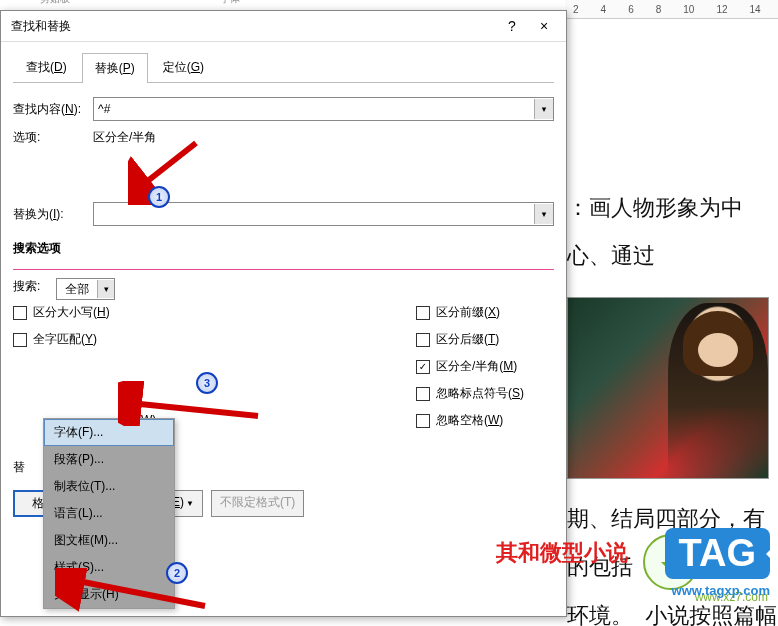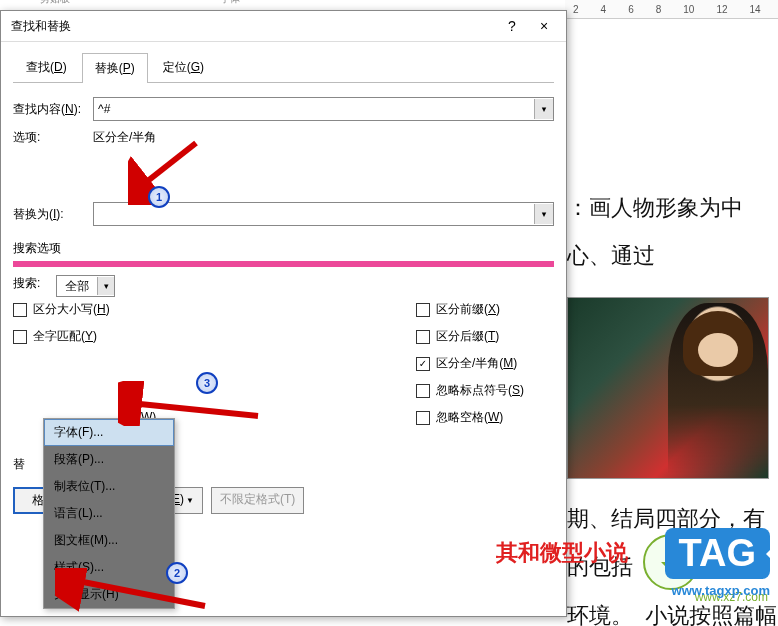--- a/index.html
+++ b/index.html
@@ -93,23 +93,24 @@
 .buttons { display: flex; gap: 8px; margin: 40px 0 10px 0; align-items: center; }
 .btn {
   border: 1px solid #888;
   background: #f2f2f2;
   padding: 4px 10px;
   cursor: pointer;
   min-width: 80px;
   text-align: center;
 }
 .section-head {
-  border-bottom: 6px solid #ec4899;
-  padding-bottom: 4px;
+  border-bottom: 1px solid #ec4899;
+  padding-bottom: 12px;
   margin: 8px 0;
+  font-weight: bold;
 }
 .search-row {
   display: flex; align-items: flex-start; gap: 16px; margin: 4px 0;
 }
 .small-select {
   border: 1px solid #888;
   height: 20px;
   display: flex; align-items: center;
 }
 .small-select span { padding: 0 8px; }
@@ -130,21 +131,21 @@
   width: 12px; height: 12px; border: 1px solid #333; display: flex;
   align-items: center; justify-content: center; font-size: 10px; line-height: 1;
 }
 .chk .box.checked::after { content: "✓"; }
 .chk u { text-decoration: underline; }
 
 .dropdown-menu {
   position: absolute;
   left: 42px;
   border: 1px solid #999;
-  background: #737373;
+  background: #a3a3a3;
   width: 130px;
   z-index: 50;
   box-shadow: 2px 2px 6px rgba(0,0,0,0.25);
 }
 .dropdown-menu .mi {
   padding: 5px 10px;
   cursor: pointer;
   font-size: 12px;
   display: flex;
   align-items: center;

